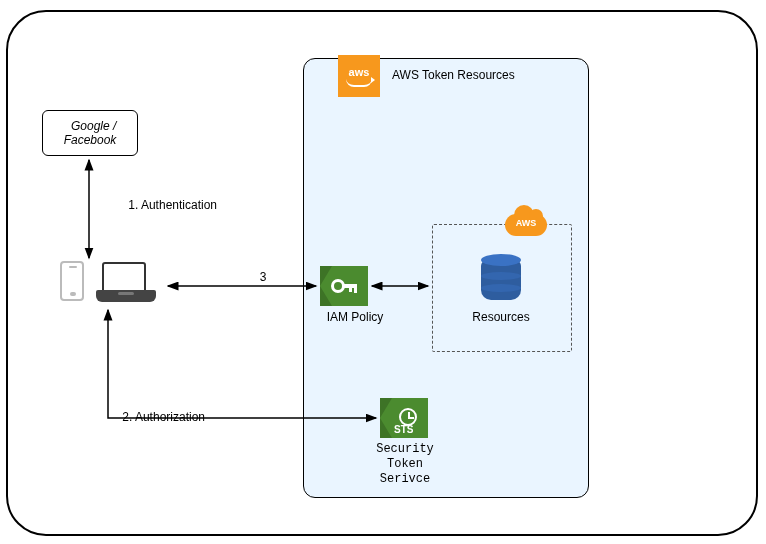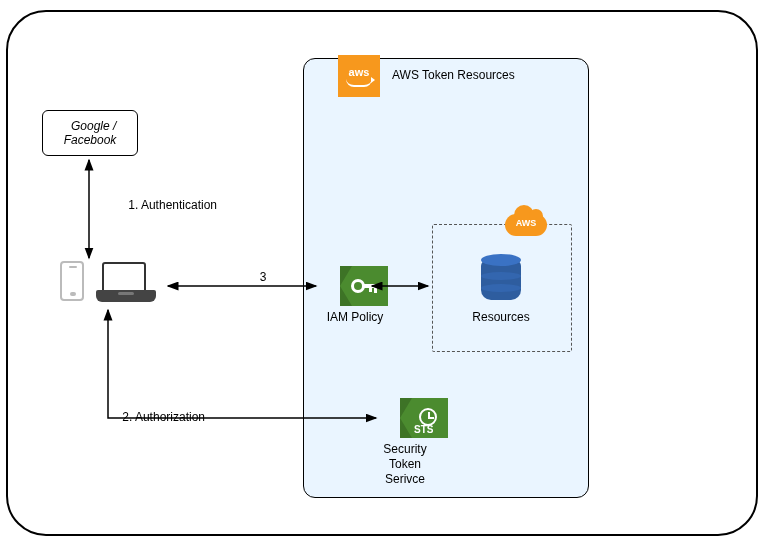--- a/index.html
+++ b/index.html
@@ -14,21 +14,21 @@
   .resources-box { position: absolute; border: 1.5px dashed #555; border-radius: 2px; }
   .aws-cloud-icon { position: absolute; width: 42px; height: 26px; }
   .aws-cloud-icon .cloud-shape { position: absolute; left: 0; top: 4px; width: 42px; height: 22px; background: #f7981d; border-radius: 14px; }
   .aws-cloud-icon .cloud-shape::before { content: ""; position: absolute; left: 9px; top: -9px; width: 20px; height: 20px; background: #f7981d; border-radius: 50%; }
   .aws-cloud-icon .cloud-shape::after { content: ""; position: absolute; right: 4px; top: -5px; width: 14px; height: 14px; background: #f7981d; border-radius: 50%; }
   .aws-cloud-icon .txt { position: absolute; left: 0; top: 8px; width: 100%; text-align: center; color: #fff; font-size: 9px; font-weight: bold; }
   .db-icon { position: absolute; width: 40px; height: 48px; }
   .db-icon .cyl { position: absolute; left: 0; top: 6px; width: 40px; height: 40px; background: #2e5d9f; border-radius: 6px 6px 10px 10px; }
   .db-icon .cyl::before { content: ""; position: absolute; left: 0; top: -6px; width: 40px; height: 12px; background: #3a72c4; border-radius: 50%; }
   .db-icon .ring { position: absolute; left: 0; width: 40px; height: 8px; border-radius: 50%; background: #3a72c4; opacity: .45; }
-  .iam-icon, .sts-icon { position: absolute; width: 48px; height: 40px; background: #4b8b2f; display: flex; align-items: center; justify-content: center; margin-left: 20px; }
+  .iam-icon, .sts-icon { position: absolute; width: 48px; height: 40px; background: #4b8b2f; display: flex; align-items: center; justify-content: center; }
   .iam-icon::before { content: ""; position: absolute; left: 0; top: 0; width: 0; height: 0; border-top: 20px solid #3d7326; border-bottom: 20px solid #3d7326; border-right: 12px solid transparent; }
   .sts-icon::before { content: ""; position: absolute; left: 0; top: 0; width: 0; height: 0; border-top: 20px solid #3d7326; border-bottom: 20px solid #3d7326; border-right: 12px solid transparent; }
   .key-glyph { position: relative; width: 26px; height: 14px; }
   .key-glyph .ring { position: absolute; left: 0; top: 0; width: 14px; height: 14px; border: 3px solid #fff; border-radius: 50%; }
   .key-glyph .shaft { position: absolute; left: 12px; top: 5px; width: 14px; height: 4px; background: #fff; }
   .key-glyph .tooth { position: absolute; right: 0; top: 9px; width: 3px; height: 5px; background: #fff; }
   .key-glyph .tooth2 { position: absolute; right: 5px; top: 9px; width: 3px; height: 4px; background: #fff; }
   .clock-glyph { width: 18px; height: 18px; border: 2.5px solid #fff; border-radius: 50%; position: relative; margin-left: 8px; margin-bottom: 2px; }
   .clock-glyph::before { content: ""; position: absolute; left: 7px; top: 2px; width: 2px; height: 7px; background: #fff; }
   .clock-glyph::after { content: ""; position: absolute; left: 7px; top: 7px; width: 6px; height: 2px; background: #fff; }
@@ -85,21 +85,21 @@
       <div class="tooth"></div>
       <div class="tooth2"></div>
   </div>
 </div>
 <div class="label" style="left:323px; top:310px; width:64px;">IAM Policy</div>
 
 <div class="sts-icon" style="left:380px; top:398px; flex-direction:column;">
   <div class="clock-glyph"></div>
   <div class="sts-text">STS</div>
 </div>
-<div class="label" style="left:376px; top:442px; width:58px; white-space:pre-line;">Security
+<div class="label" style="left:376px; top:442px; width:58px; white-space:pre-line;font-family:Liberation Mono, monospace;">Security
 Token
 Serivce</div>
 
 <div class="label" style="left:95px; top:198px; width:110px; text-align:right;margin-left:12px;">1. Authentication</div>
 <div class="label" style="left:95px; top:410px; width:110px; text-align:right;">2. Authorization</div>
 <div class="label" style="left:253px; top:270px; width:20px;">3</div>
 
 <svg class="arrows">
   <defs>
     <marker id="ah" markerWidth="10" markerHeight="10" refX="7" refY="3" orient="auto" markerUnits="strokeWidth">

